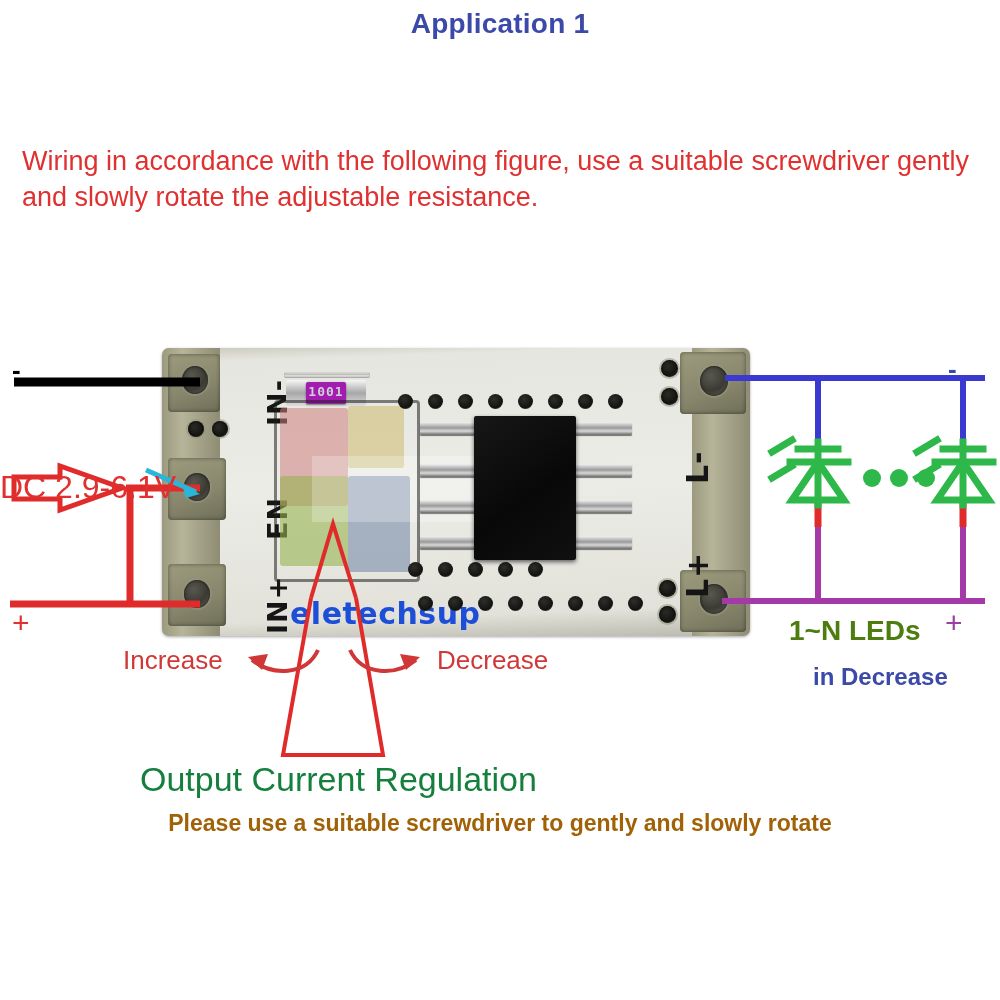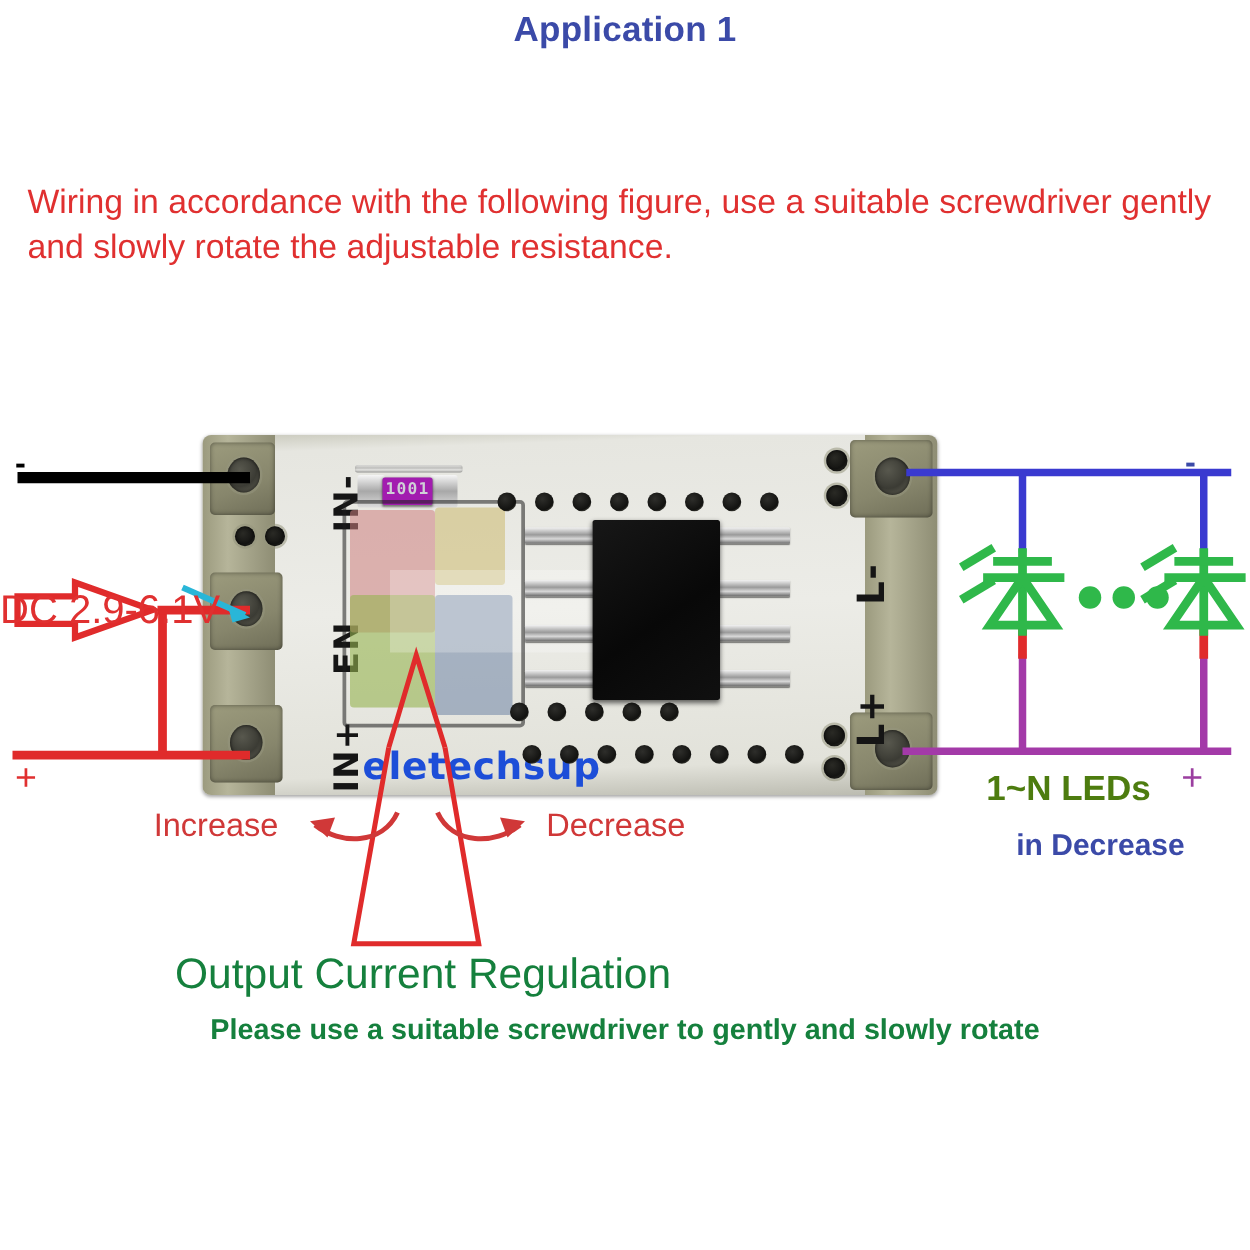--- a/index.html
+++ b/index.html
@@ -137,21 +137,21 @@
     color: #15803d;
     white-space: nowrap;
   }
   .lbl-footer {
     position: absolute;
     left: 0; top: 810px;
     width: 1000px;
     text-align: center;
     font-size: 23px;
     font-weight: bold;
-    color: #15803d;
+    color: #a16207;
   }
 
   
   .pcb {
     position: absolute;
     left: 162px; top: 348px;
     width: 588px; height: 288px;
     border-radius: 7px;
     background: #d9d9d2;
     box-shadow: 0 1px 3px rgba(0,0,0,.35);

